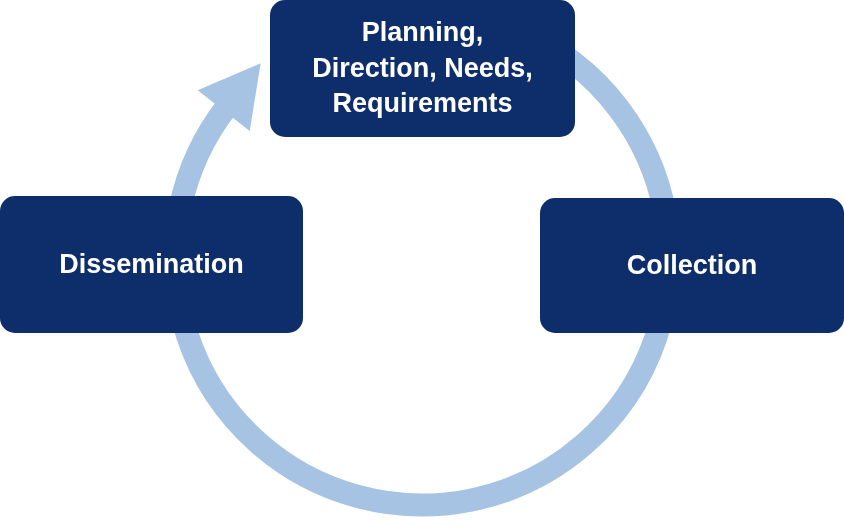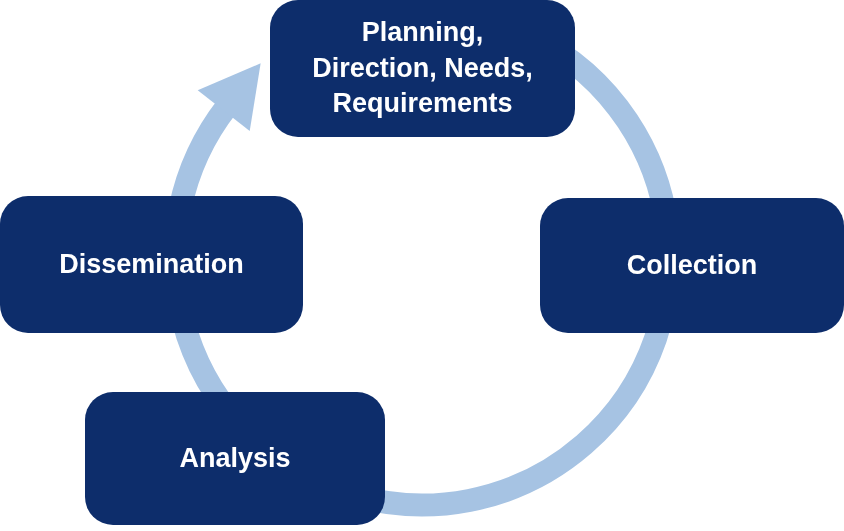--- a/index.html
+++ b/index.html
@@ -19,21 +19,21 @@
     position: absolute;
     left: 0;
     top: 0;
     width: 844px;
     height: 531px;
   }
   .node {
     position: absolute;
     background: var(--box-color, #0d2d6b);
     color: var(--text-color, #ffffff);
-    border-radius: 28px;
+    border-radius: 15px;
     display: flex;
     align-items: center;
     justify-content: center;
     text-align: center;
     font-weight: 700;
     font-size: 27px;
     line-height: 1.32;
     white-space: pre-line;
     box-sizing: border-box;
     padding: 8px 14px;
@@ -61,21 +61,18 @@
     <span>Planning,
 Direction, Needs,
 Requirements</span>
   </div>
 
   <div class="node node-collection">
     <span>Collection</span>
   </div>
 
 
-  <div class="node node-analysis">
-    <span>Analysis</span>
-  </div>
 
   <div class="node node-dissemination">
     <span>Dissemination</span>
   </div>
 
 </div>
 
 </body></html>

